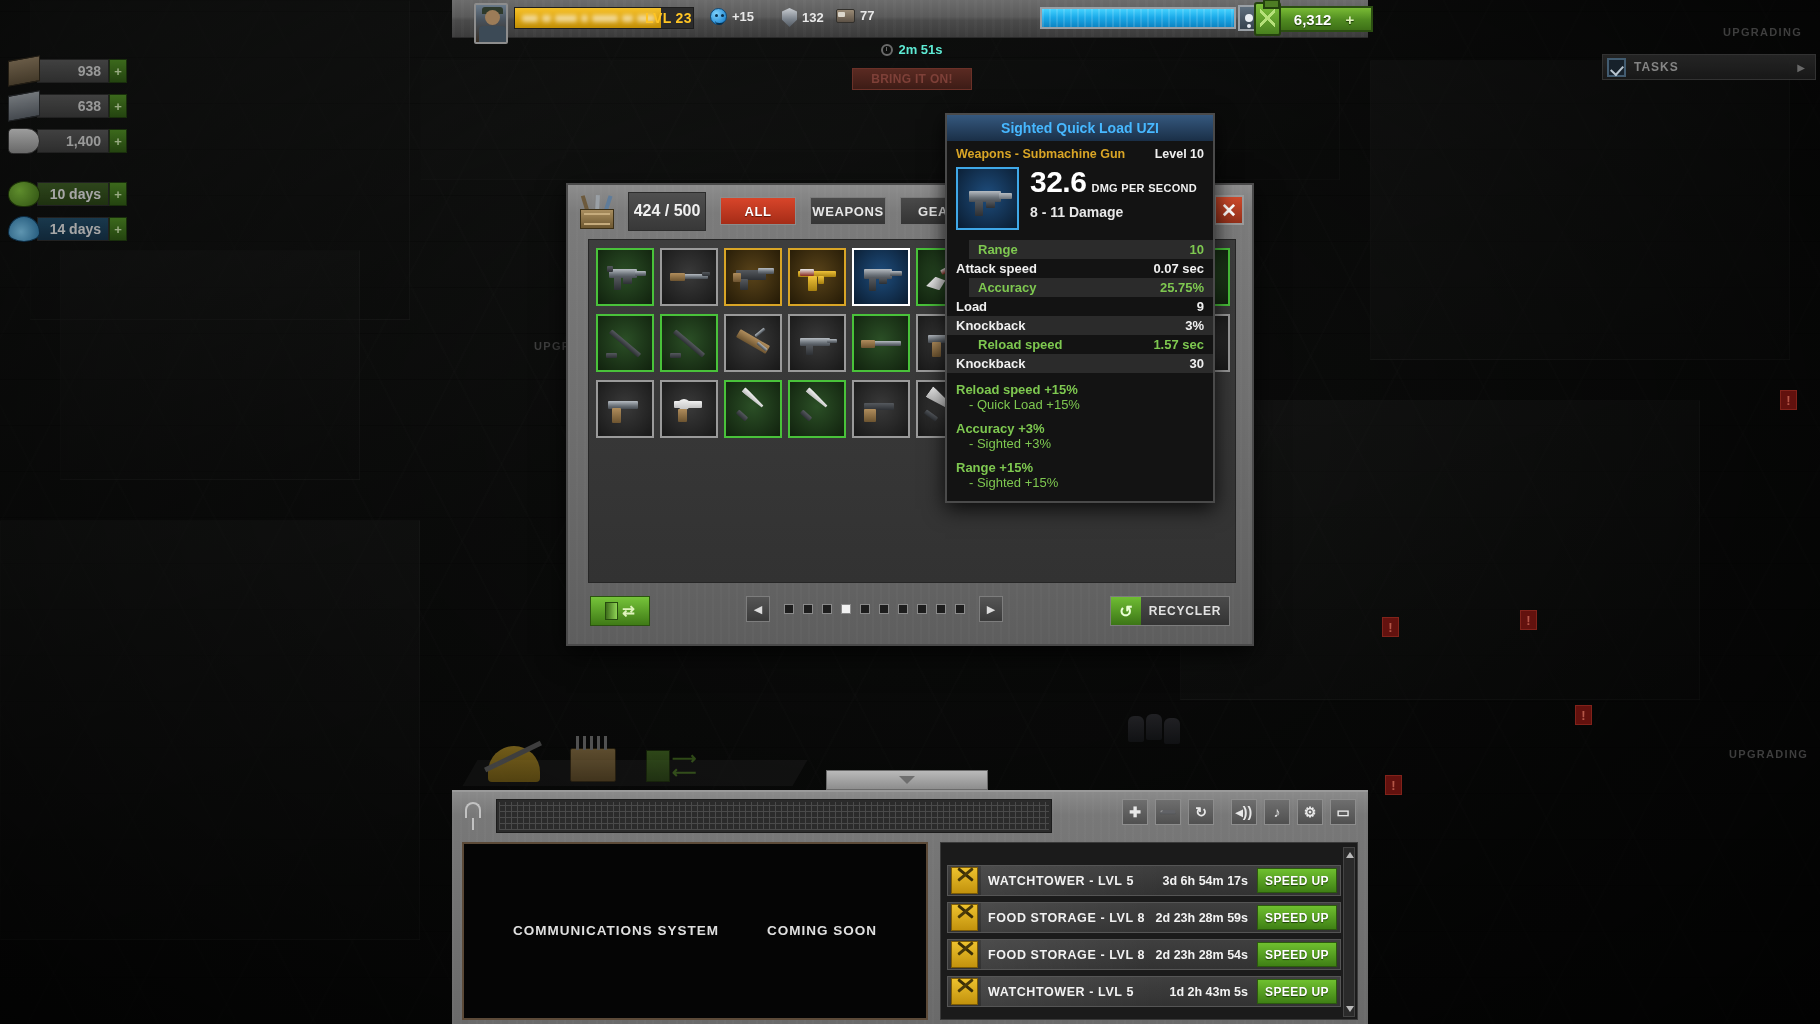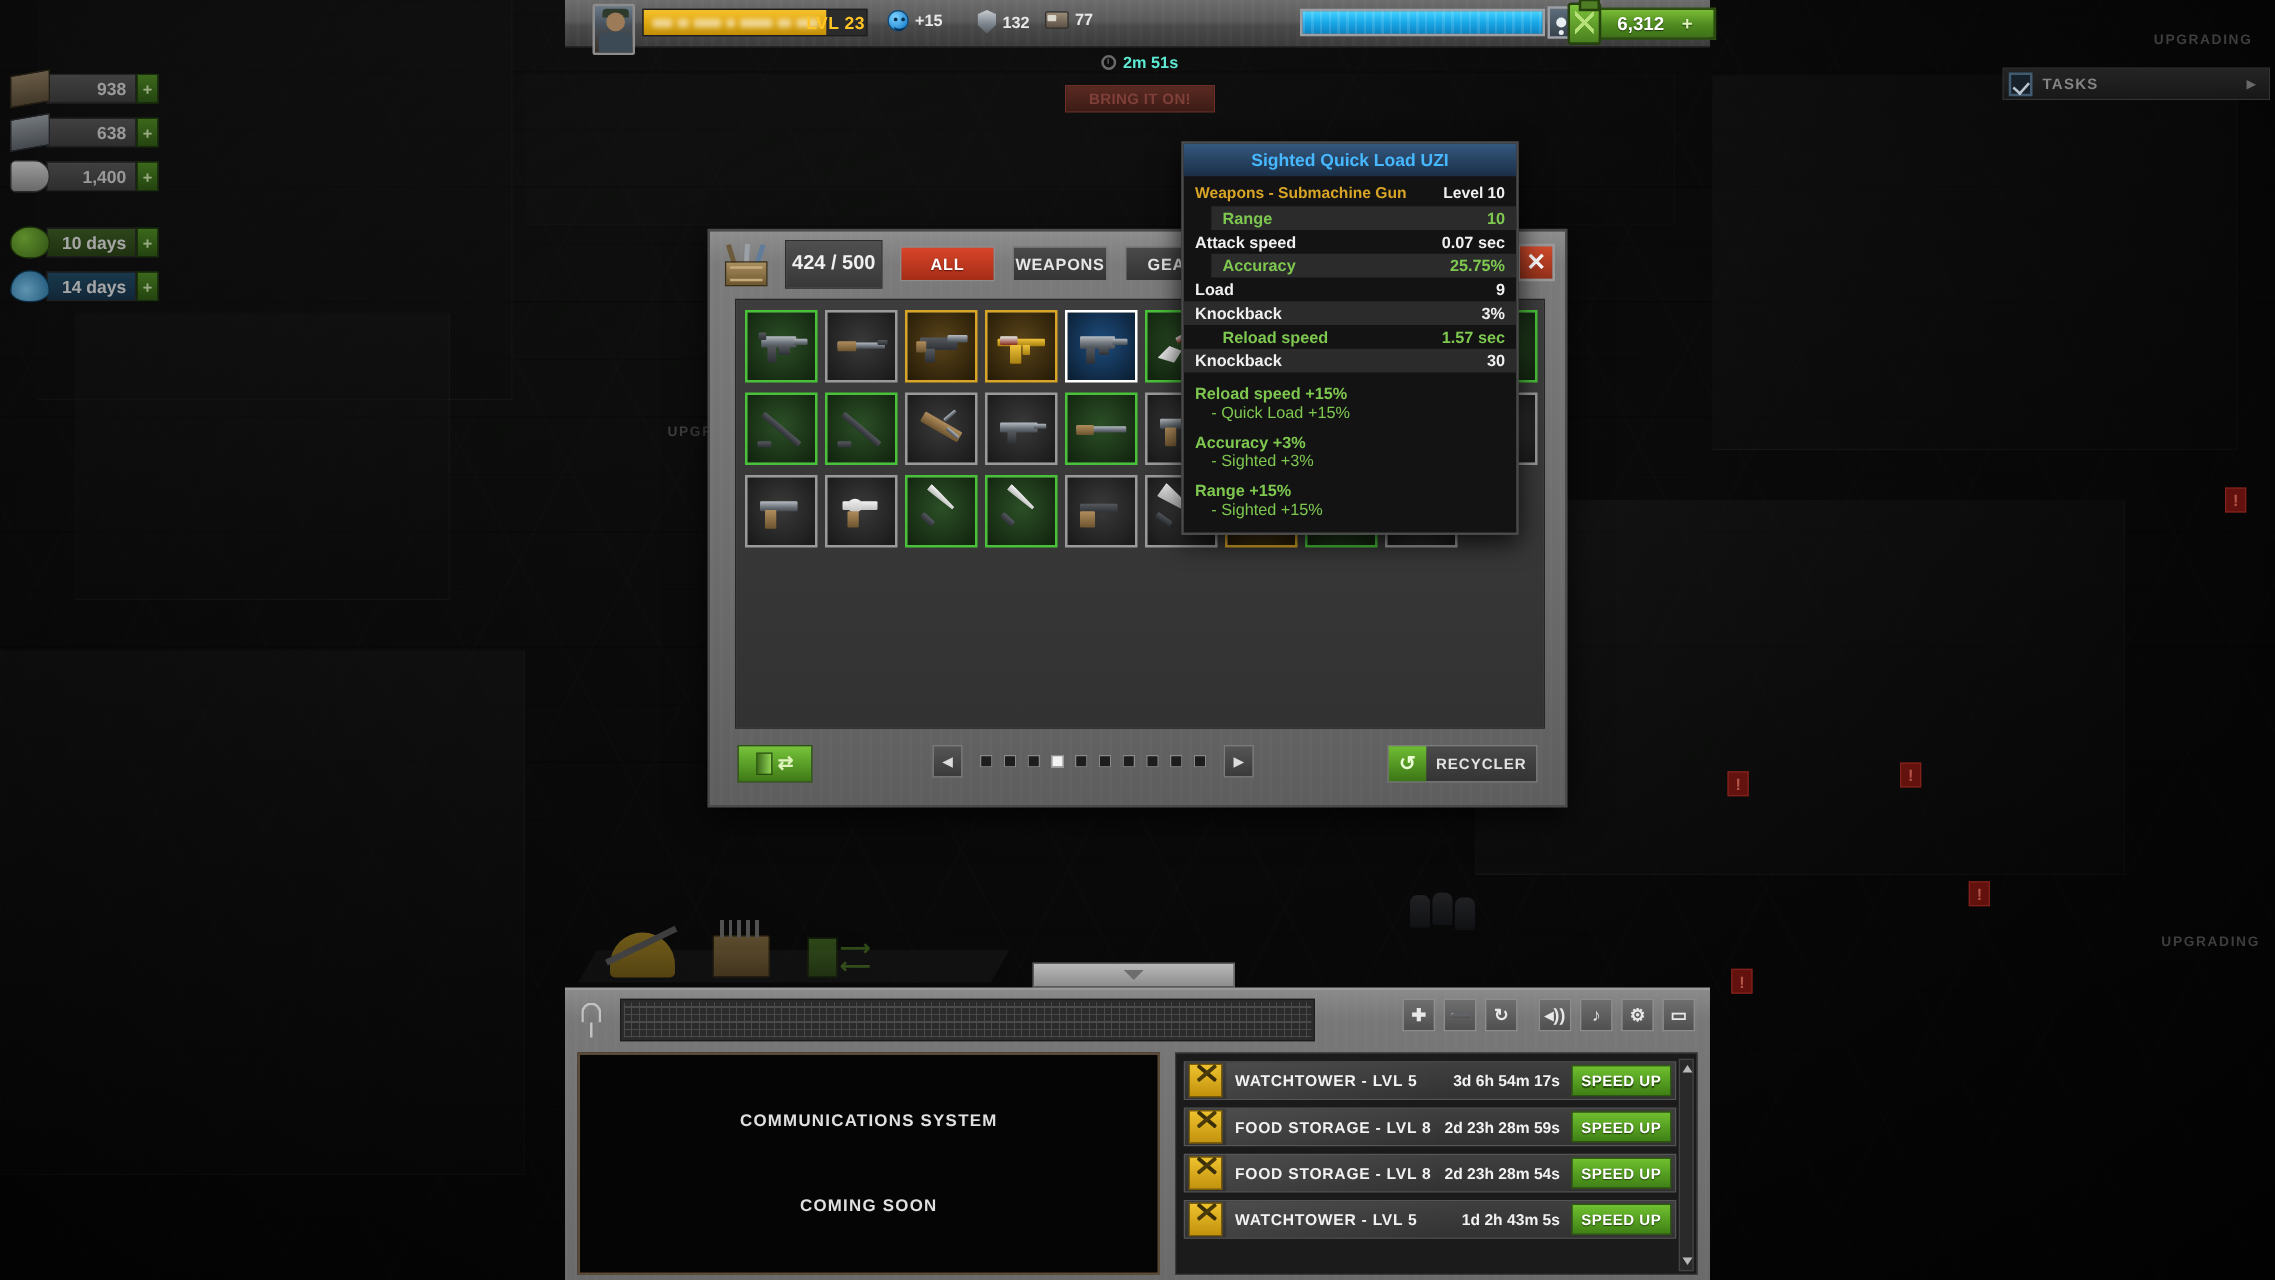--- a/index.html
+++ b/index.html
@@ -312,26 +312,26 @@
   .hbtn {
     width:26px;height:26px; background: linear-gradient(to bottom,#6e6e6e,#505050);
     border:1px solid #8d8d8d; display:flex;align-items:center;justify-content:center;
     color:#e8e8e8; font-size:14px; font-weight:bold; cursor:pointer;
   }
   .hbtn.sep { margin-left:10px; }
 
   .comms {
     position:absolute; left:10px; top:50px; width:466px; height:178px;
     background:#050505; border:2px solid #5c4a38;
-    display:flex; align-items:center; justify-content:center; flex-direction:column;gap:48px;
+    display:flex; align-items:center; justify-content:center; flex-direction:row;gap:48px;
   }
   .comms div { color:#e0e0e0; font-size:13.5px; font-weight:bold; letter-spacing:1px; line-height:1.5; }
   .queue {
     position:absolute; left:488px; top:50px; width:418px; height:178px;
-    background:#1b1b1b; border:1px solid #3a3a3a; padding:6px 16px 6px 6px;
+    background:#1b1b1b; border:1px solid #3a3a3a; padding:22px 16px 6px 6px;
   }
   .qrow {
     height:31px; margin-bottom:6px; display:flex; align-items:center;
     background: linear-gradient(to bottom,#3f3f3f,#323232); border:1px solid #555;
   }
   .qico {
     width:27px;height:27px;margin:0 3px; flex:none;
     background: linear-gradient(to bottom,#eec22e,#c2920d); border:1px solid #7d5c06;
     position:relative;
   }
@@ -734,20 +734,37 @@
       </div>
     </div>
   </div>
 
   <div class="tip">
     <div class="tip-title">Sighted Quick Load UZI</div>
     <div class="tip-sub">
       <span class="cat">Weapons - Submachine Gun</span>
       <span class="lv">Level 10</span>
     </div>
+    <div class="tip-hero">
+      <div class="tip-icon">
+        <div class="wp" style="width:50px;height:44px">
+          <i class="g-body" style="position:absolute;left:6px;top:14px;width:32px;height:11px;border-radius:1px;background:linear-gradient(to bottom,#b6bcc2,#6b7279 60%,#474c52)"></i>
+          <i class="g-dark" style="position:absolute;left:12px;top:24px;width:8px;height:15px;background:linear-gradient(to bottom,#55595e,#2d3034)"></i>
+          <i class="g-dark" style="position:absolute;left:23px;top:24px;width:9px;height:7px;background:linear-gradient(to bottom,#55595e,#2d3034)"></i>
+          <i class="g-body" style="position:absolute;left:36px;top:16px;width:13px;height:6px;background:linear-gradient(to bottom,#b6bcc2,#6b7279)"></i>
+        </div>
+      </div>
+      <div>
+        <div style="display:flex;align-items:baseline;">
+          <span class="dps">32.6</span>
+          <span class="dps-lbl">DMG PER SECOND</span>
+        </div>
+        <div class="dmg">8 - 11 Damage</div>
+      </div>
+    </div>
     <div id="statlist">
         <div class="srow alt hl">
           <span>Range</span>
           <span>10</span>
         </div>
         <div class="srow nm">
           <span>Attack speed</span>
           <span>0.07 sec</span>
         </div>
         <div class="srow alt hl">

